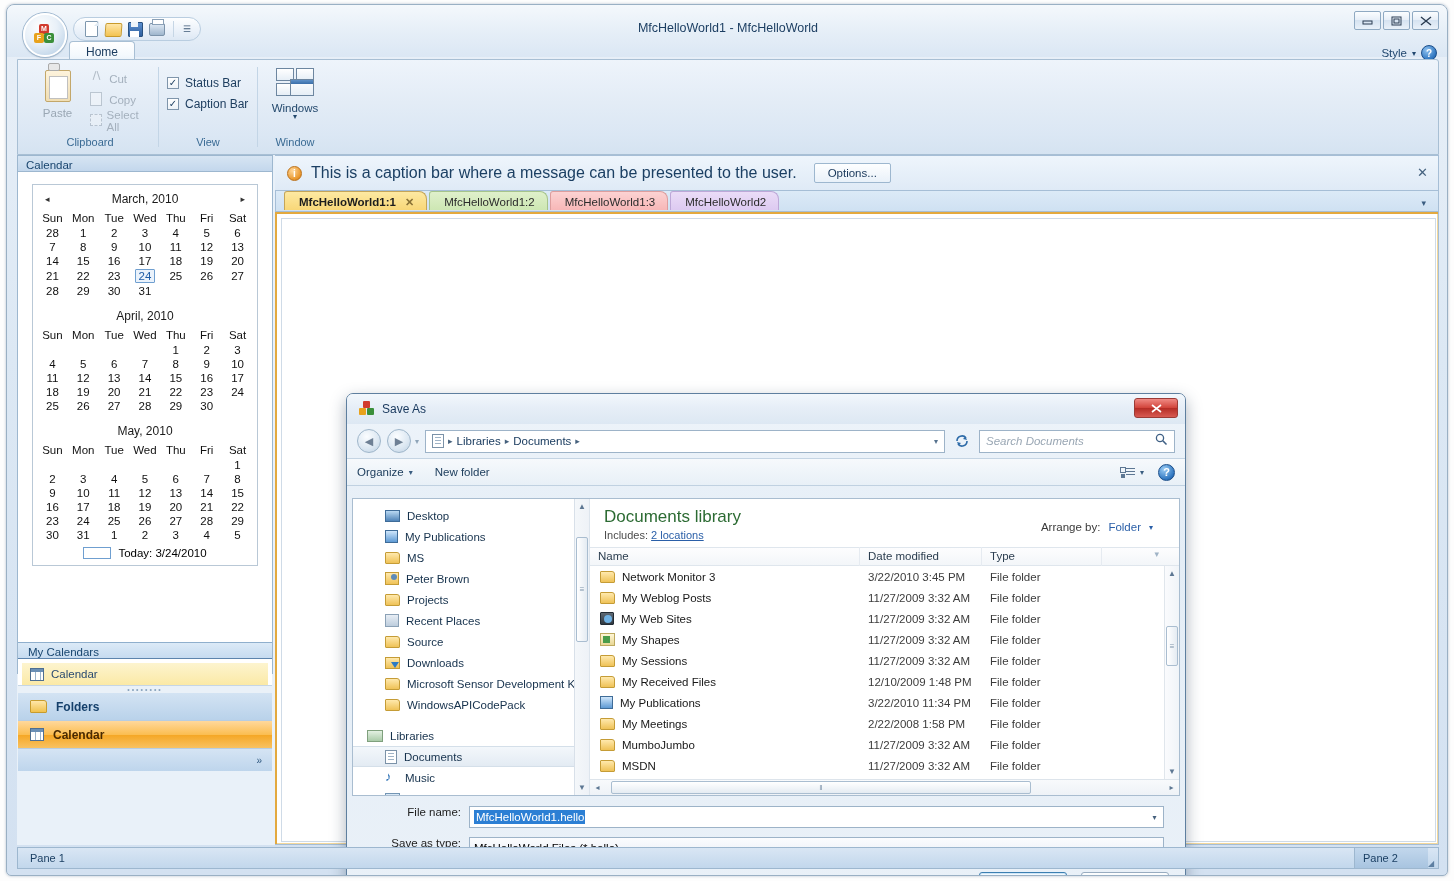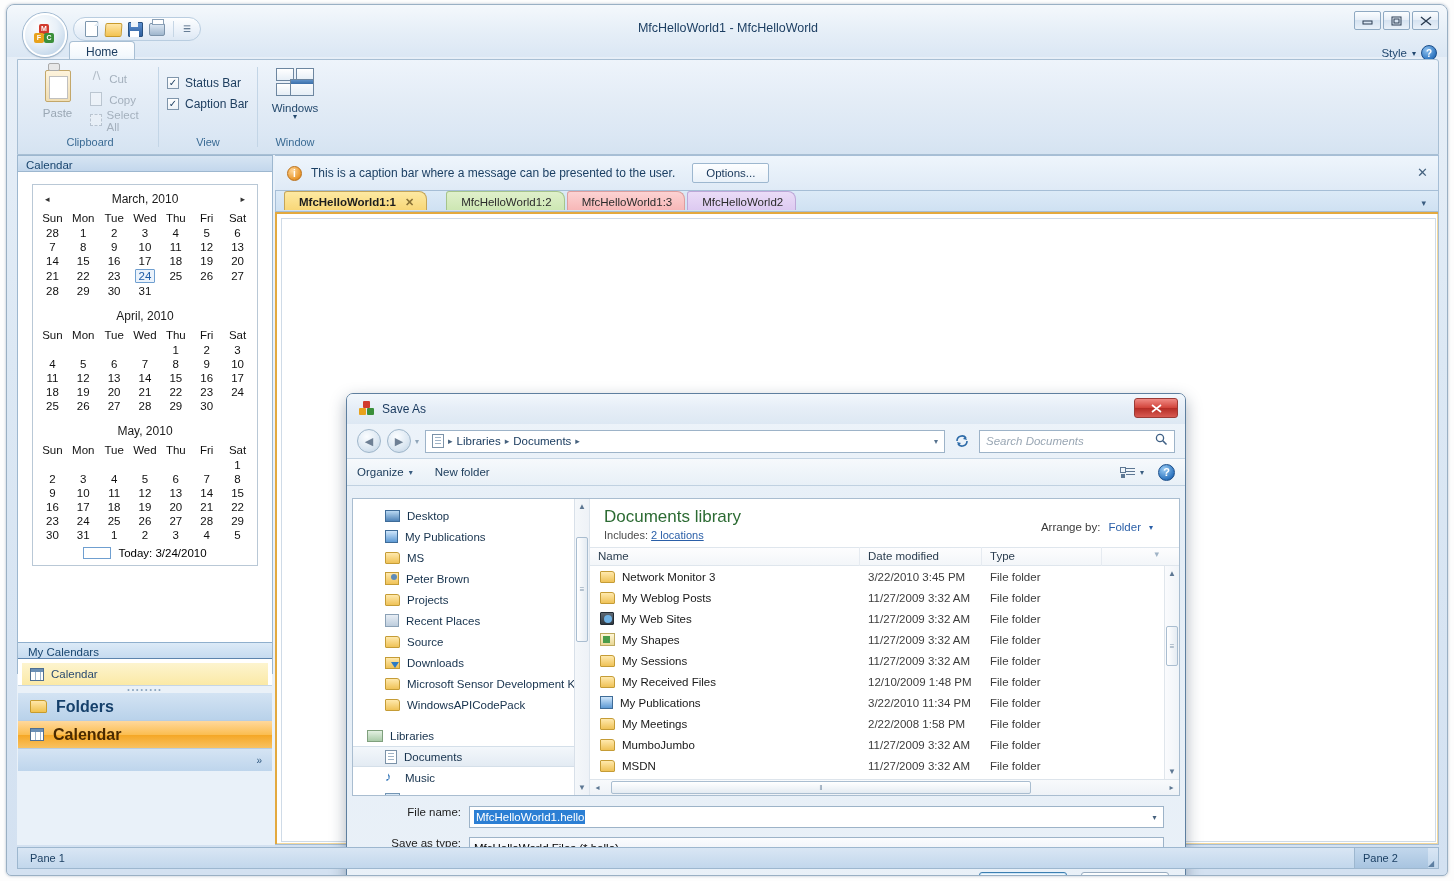--- a/index.html
+++ b/index.html
@@ -210,21 +210,21 @@
   }
   .grid-ic { width:14px;height:13px;background:#fff;border:1px solid #4f6f91; position:relative; }
   .grid-ic:before{content:"";position:absolute;left:0;right:0;top:0;height:3px;background:#6a8fb5;}
   .grid-ic:after{content:"";position:absolute;left:4px;top:3px;bottom:0;width:1px;background:#9bb4cc; box-shadow:5px 0 0 #9bb4cc;}
 
   .splitter-dots { height:10px; background:#eaf1f8; border-top:1px solid #c6d6e5; display:flex;align-items:center;justify-content:center; letter-spacing:2px; color:#8aa4bd; font-size:7px;}
   .navbar-list { background:#e9f1f9; }
   .navbar-btn {
     display:flex; align-items:center; gap:9px;
     height:28px; padding:0 12px;
-    font-size:16px; font-weight:bold; color:#15406b;
+    font-size:12px; font-weight:bold; color:#15406b;
     border-bottom:1px solid #b7cde2;
     background:linear-gradient(to bottom,#d3e3f3,#b9d2ea);
   }
   .navbar-btn.sel {
     background:linear-gradient(to bottom,#ffd79a 0%,#f9b košt 1%,#f6a832 55%,#f09a1a 100%);
     background:linear-gradient(to bottom,#ffd89c 0%,#fbbe52 50%,#f5a623 51%,#f8c262 100%);
     color:#4a2a00;
   }
   .folder-ic { width:17px;height:13px;background:linear-gradient(#ffe7a9,#f0c14d); border:1px solid #c79c2e; border-radius:1px 3px 1px 1px;}
   .navbar-foot { height:22px; background:linear-gradient(to bottom,#d5e4f4,#bed5ec); display:flex; align-items:center; justify-content:flex-end; padding-right:10px; color:#2d567f; font-size:10px;}
@@ -236,21 +236,21 @@
     background:linear-gradient(to bottom,#eef5fc,#dfeaf6);
     border:1px solid #a6bed6; border-left:none;
     display:flex; align-items:center; padding-left:12px; gap:9px;
   }
   .info-ic {
     width:15px;height:15px;border-radius:50%;
     background: radial-gradient(circle at 35% 30%, #ffd79a, #e9962b 70%, #c7761a);
     color:#fff;font-size:10px;font-weight:bold;display:flex;align-items:center;justify-content:center;
     border:1px solid #bb7018;
   }
-  .captionbar .msg { font-size:12px; color:#1b3f63; }
+  .captionbar .msg { font-size:16px; color:#1b3f63; }
   .cb-btn {
     margin-left:8px; padding:3px 13px; font-size:11.5px; color:#18375a;
     background:linear-gradient(to bottom,#fdfeff,#e9f1f9);
     border:1px solid #9db7cf; border-radius:2px;
   }
   .cb-close { position:absolute; right:10px; top:10px; color:#45627f; font-size:13px; line-height:1; }
 
   .tabrow {
     height:20px; display:flex; align-items:flex-start; gap:2px;
     padding-left:8px;
@@ -259,21 +259,21 @@
     position:relative;
   }
   .mtab {
     height:19px; padding: 2px 12px 0 14px; font-size:11.5px;
     border:1px solid #b4a26a; border-bottom:none;
     border-radius:3px 8px 0 0;
     display:flex; align-items:center; gap:9px;
     color:#2b2b2b;
   }
   .mtab.active { background:linear-gradient(to bottom,#fde9a2,#f8d778); font-weight:bold; border-color:#c5a558; color:#1d1d1d;}
-  .mtab.t2 { background:linear-gradient(to bottom,#dff0cb,#cde7b3); border-color:#a6c48b;margin-left:17px; }
+  .mtab.t2 { background:linear-gradient(to bottom,#dff0cb,#cde7b3); border-color:#a6c48b; }
   .mtab.t3 { background:linear-gradient(to bottom,#fcd2d2,#f7b7b7); border-color:#dd9e9e; }
   .mtab.t4 { background:linear-gradient(to bottom,#eadcf7,#ddcaf1); border-color:#bda8d8; }
   .mtab .x { font-size:11px; color:#8a7236; }
   .tabrow .chev { position:absolute; right:12px; bottom:3px; font-size:9px; color:#3a5d80; }
 
   .mdi-client {
     position:absolute; left:0; top:56px; right:0; bottom:0;
     background:#fff;
     border:1px solid #a6bed6; border-left:none;
     box-shadow: inset 2px 2px 0 #e3a93f, inset 0 0 0 1px #f3d79a;

